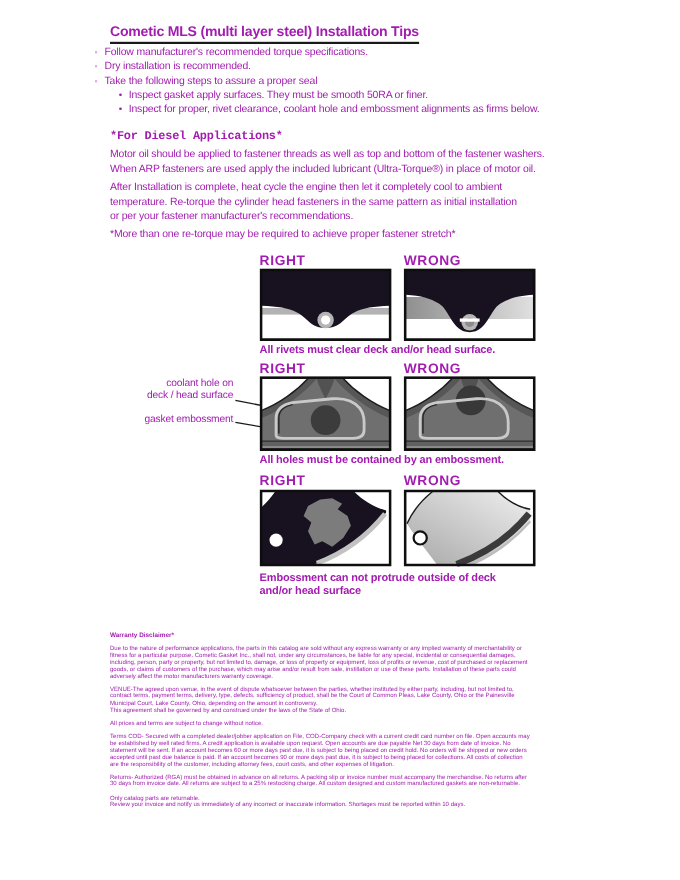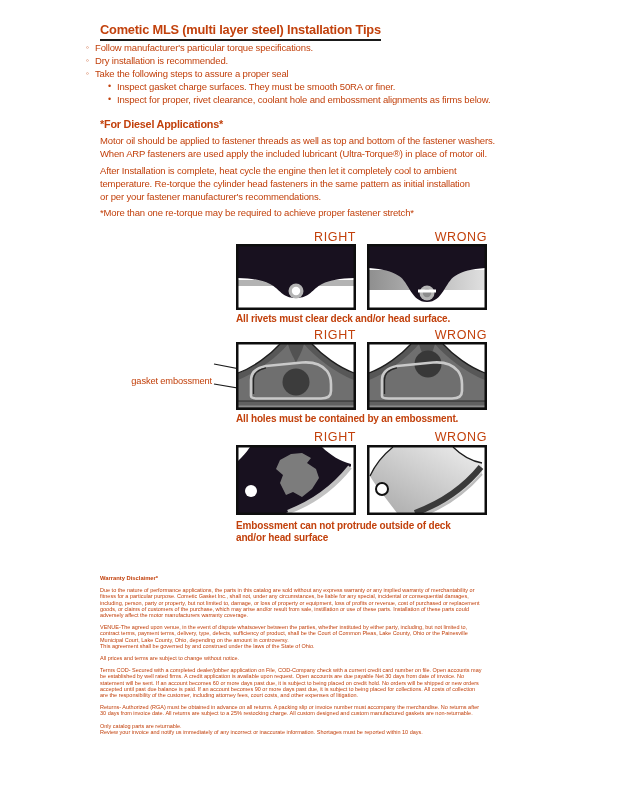--- a/index.html
+++ b/index.html
@@ -1,66 +1,66 @@
 <!DOCTYPE html>
 <html><head>
 <meta charset="utf-8">
 <style>
   html,body{margin:0;padding:0;background:#ffffff;}
   #page{
     position:relative;width:618px;height:752px;background:#ffffff;overflow:hidden;
-    font-family:"Liberation Sans","DejaVu Sans",sans-serif;color:#c2410c;
+    font-family:"Liberation Sans","DejaVu Sans",sans-serif;color:#a21caf;
   }
   .abs{position:absolute;}
   .pre{white-space:pre-line;}
   .title{
     font-size:12.8px;font-weight:bold;letter-spacing:-0.2px;
     border-bottom:2px solid #1a1a1a;padding-bottom:2px;display:inline-block;
   }
   .body-txt{font-size:9.5px;letter-spacing:-0.15px;line-height:13px;}
   .bullets{font-size:9.5px;letter-spacing:-0.15px;line-height:13px;}
   .b-row{display:flex;align-items:flex-start;}
   .b-marker{width:9px;flex:0 0 9px;font-size:8px;line-height:13px;}
   .sb-row{display:flex;align-items:flex-start;padding-left:22px;}
   .sb-marker{width:9px;flex:0 0 9px;font-size:9px;line-height:13px;}
-  .sec-head{font-size:10.8px;font-weight:bold;letter-spacing:-0.2px;}
-  .rw-label{font-size:12.5px;font-weight:normal;letter-spacing:0.6px;width:120px;text-align:right;}
+  .sec-head{font-size:10.8px;font-weight:bold;letter-spacing:-0.2px;font-family:Liberation Mono, monospace;}
+  .rw-label{font-size:12.5px;font-weight:bold;letter-spacing:0.6px;width:120px;text-align:left;}
   .caption{font-size:10px;font-weight:bold;letter-spacing:-0.15px;line-height:11.5px;}
   .anno{font-size:9.3px;letter-spacing:-0.15px;line-height:10.5px;text-align:right;width:100px;}
   .fineprint{font-size:5.5px;line-height:6.2px;letter-spacing:0px;width:424px;}
   .fineprint p{margin:0 0 6px 0;}
   .fp-head{font-size:5.8px;font-weight:bold;margin:0 0 6px 0;}
   .footer-code{font-size:16px;letter-spacing:0.2px;}
   svg{display:block;}
 </style>
 </head>
 <body>
 
 <div id="page">
 
   <div class="abs" style="left:100px;top:20px;">
     <span class="title">Cometic MLS (multi layer steel) Installation Tips</span>
   </div>
 
   <div class="abs bullets" style="left:86px;top:41px;width:490px;">
     <div class="b-row">
       <span class="b-marker">◦</span>
-      <span>Follow manufacturer's particular torque specifications.</span>
+      <span>Follow manufacturer's recommended torque specifications.</span>
     </div>
     <div class="b-row">
       <span class="b-marker">◦</span>
       <span>Dry installation is recommended.</span>
     </div>
     <div class="b-row">
       <span class="b-marker">◦</span>
       <span>Take the following steps to assure a proper seal</span>
     </div>
     <div class="sb-row">
       <span class="sb-marker">•</span>
-      <span>Inspect gasket charge surfaces.  They must be smooth 50RA or finer.</span>
+      <span>Inspect gasket apply surfaces.  They must be smooth 50RA or finer.</span>
     </div>
     <div class="sb-row">
       <span class="sb-marker">•</span>
       <span>Inspect for proper, rivet clearance, coolant hole and embossment alignments as firms below.</span>
     </div>
   </div>
 
   <div class="abs sec-head" style="left:100px;top:118px;">*For Diesel Applications*</div>
   <div class="abs body-txt pre" style="left:100px;top:134px;width:470px;">Motor oil should be applied to fastener threads as well as top and bottom of the fastener washers.
 When ARP fasteners are used apply the included lubricant (Ultra-Torque®) in place of motor oil.</div>
@@ -99,20 +99,22 @@
       <rect x="51" y="45.5" width="18" height="3" fill="#ffffff"></rect>
       <rect x="1.25" y="1.25" width="117.5" height="63.5" fill="none" stroke="#0e0e0e" stroke-width="2.5"></rect>
     </svg>
   </div>
 
   <div class="abs caption" style="left:236px;top:313px;width:300px;">All rivets must clear deck and/or head surface.</div>
 
   <div class="abs rw-label" style="left:236px;top:328px;">RIGHT</div>
   <div class="abs rw-label" style="left:367px;top:328px;">WRONG</div>
 
+  <div class="abs anno pre" style="left:112px;top:343px;">coolant hole on
+deck / head surface</div>
   <div class="abs anno" style="left:112px;top:376px;">gasket embossment</div>
 
   <div class="abs" style="left:115px;top:340px;">
     <svg width="185" height="60" viewBox="0 0 185 60">
       <line x1="99" y1="24" x2="181" y2="40" stroke="#1a1a1a" stroke-width="1.2"></line>
       <line x1="99" y1="44" x2="146" y2="52" stroke="#1a1a1a" stroke-width="1.2"></line>
     </svg>
   </div>
 
   <div class="abs" style="left:236px;top:342px;">

